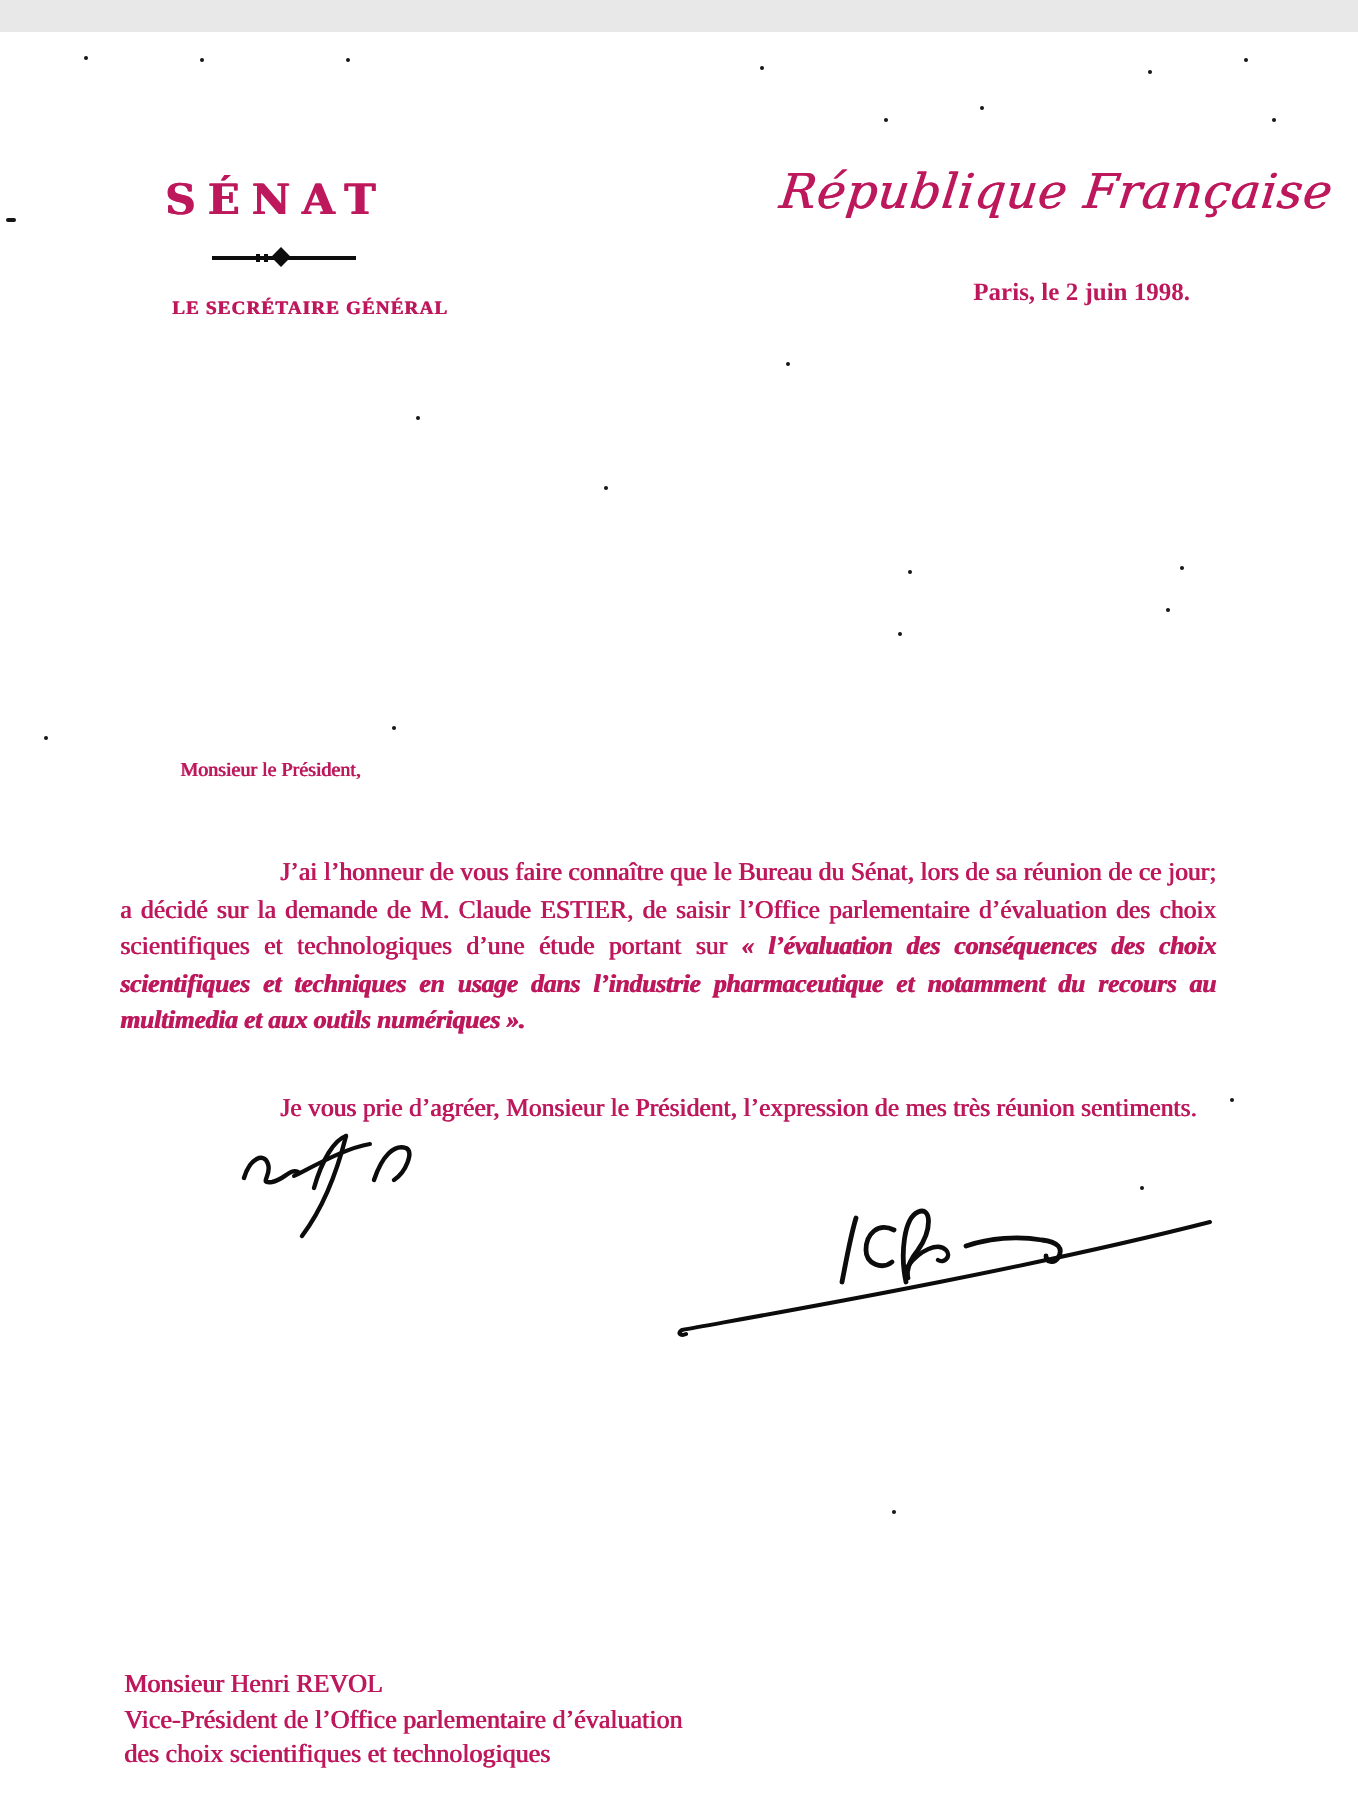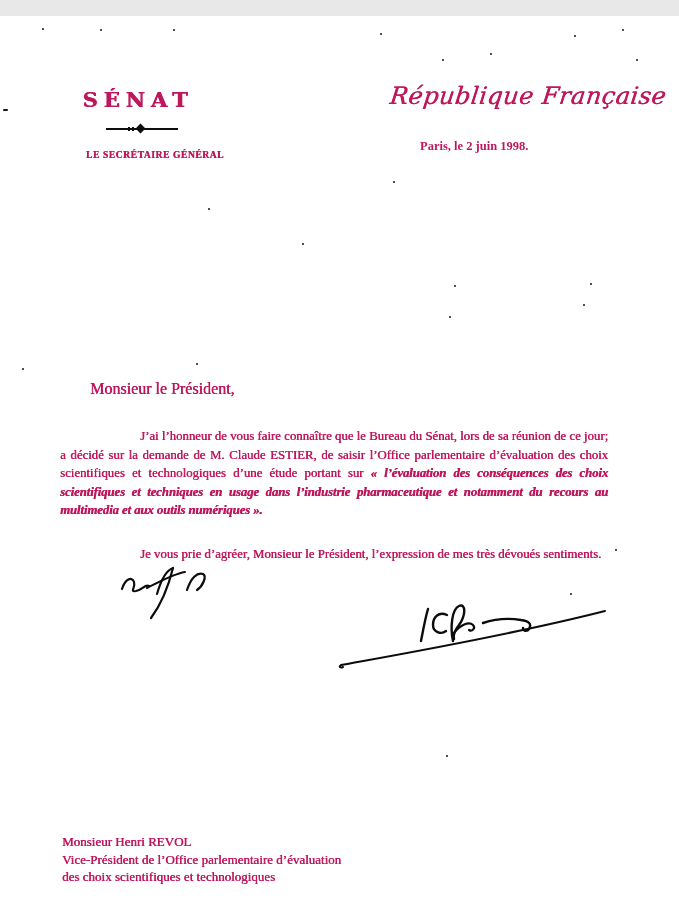--- a/index.html
+++ b/index.html
@@ -43,29 +43,29 @@
     text-align:center;
     font-family:"DejaVu Serif", serif;
     font-style:italic;font-size:24px;
     letter-spacing:0.5px;
     transform:skewX(-7deg);
     text-shadow:0.4px 0 currentColor;
     white-space:nowrap;
   }
   .dateline{
     left:420px;top:123px;width:175px;
-    text-align:left;
+    text-align:right;
     font-size:12.5px;font-weight:700;
     white-space:nowrap;
   }
 
   
   .salutation{
     left:90px;top:364px;width:300px;
-    font-size:16px;font-weight:400;
+    font-size:10px;font-weight:400;
     text-shadow:0.45px 0 currentColor;
   }
   .para{
     left:60px;width:548px;
     font-size:12.8px;line-height:18.5px;
     text-align:justify;
     text-shadow:0.45px 0 currentColor;
   }
   .para-1{top:411px;text-indent:80px;}
   .para-2{top:529px;text-indent:80px;}
@@ -106,21 +106,21 @@
   </div>
   <div class="abs sender-title">LE SECRÉTAIRE GÉNÉRAL</div>
 
   <div class="abs republic">République Française</div>
   <div class="abs dateline">Paris, le 2 juin 1998.</div>
 
   <div class="abs salutation">Monsieur le Président,</div>
 
   <div class="abs para para-1"><span>J’ai l’honneur de vous faire connaître que le Bureau du Sénat, lors de sa réunion de ce jour; a décidé sur la demande de M. Claude ESTIER, de saisir l’Office parlementaire d’évaluation des choix scientifiques et technologiques d’une étude portant sur </span><span class="emphasis">« l’évaluation des conséquences des choix scientifiques et techniques en usage dans l’industrie pharmaceutique et notamment du recours au multimedia et aux outils numériques ».</span></div>
 
-  <div class="abs para para-2">Je vous prie d’agréer, Monsieur le Président, l’expression de mes très dévoués sentiments.</div>
+  <div class="abs para para-2">Je vous prie d’agréer, Monsieur le Président, l’expression de mes très réunion sentiments.</div>
 
   <svg class="abs ink" style="left:116px;top:547px" width="112" height="58" viewBox="0 0 112 58">
     <path d="M 6,26 C 9,16 16,13 18,19 C 20,25 13,29 20,28 C 26,27 29,21 33,23" stroke-width="2.2"></path>
     <path d="M 41,31 C 45,17 51,7 57,5" stroke-width="2.2"></path>
     <path d="M 57,5 C 53,21 47,39 35,55" stroke-width="2.2"></path>
     <path d="M 31,25 C 43,19 57,11 69,9" stroke-width="2"></path>
     <path d="M 71,27 C 75,15 81,9 87,11 C 91,13 87,23 81,27" stroke-width="2.2"></path>
   </svg>
 
   <svg class="abs ink" style="left:333px;top:583px" width="285" height="75" viewBox="0 0 285 75">

